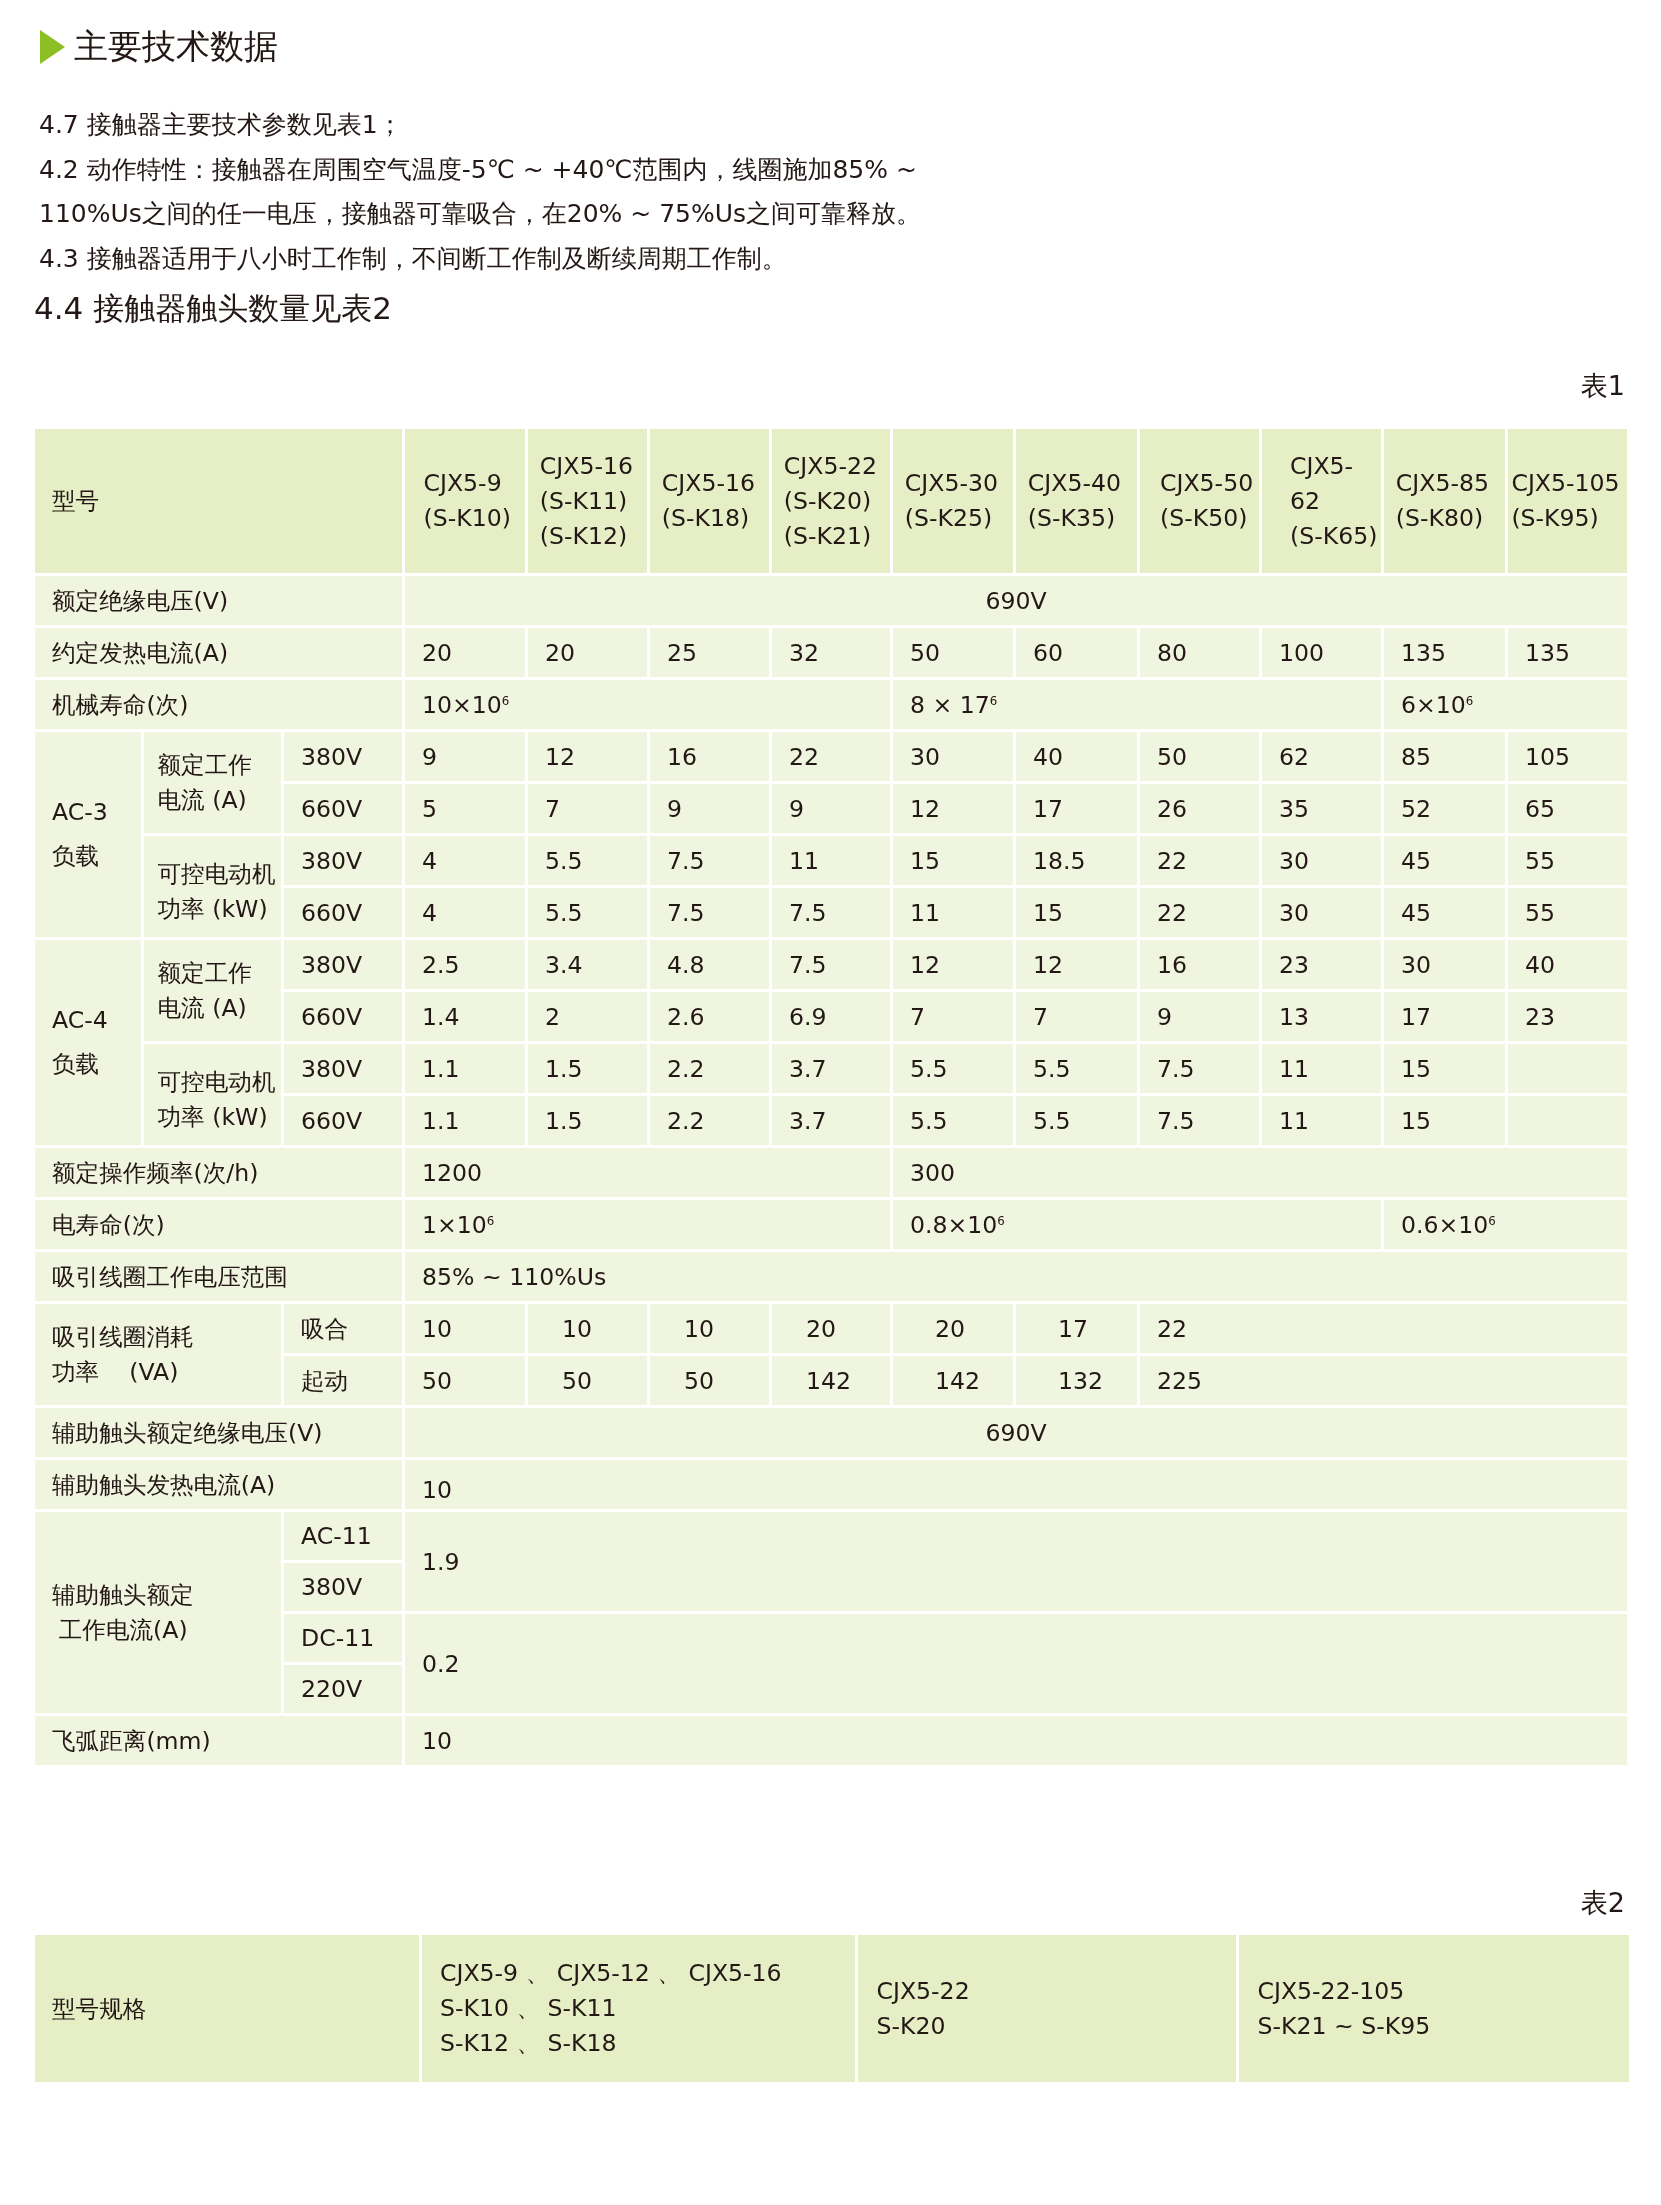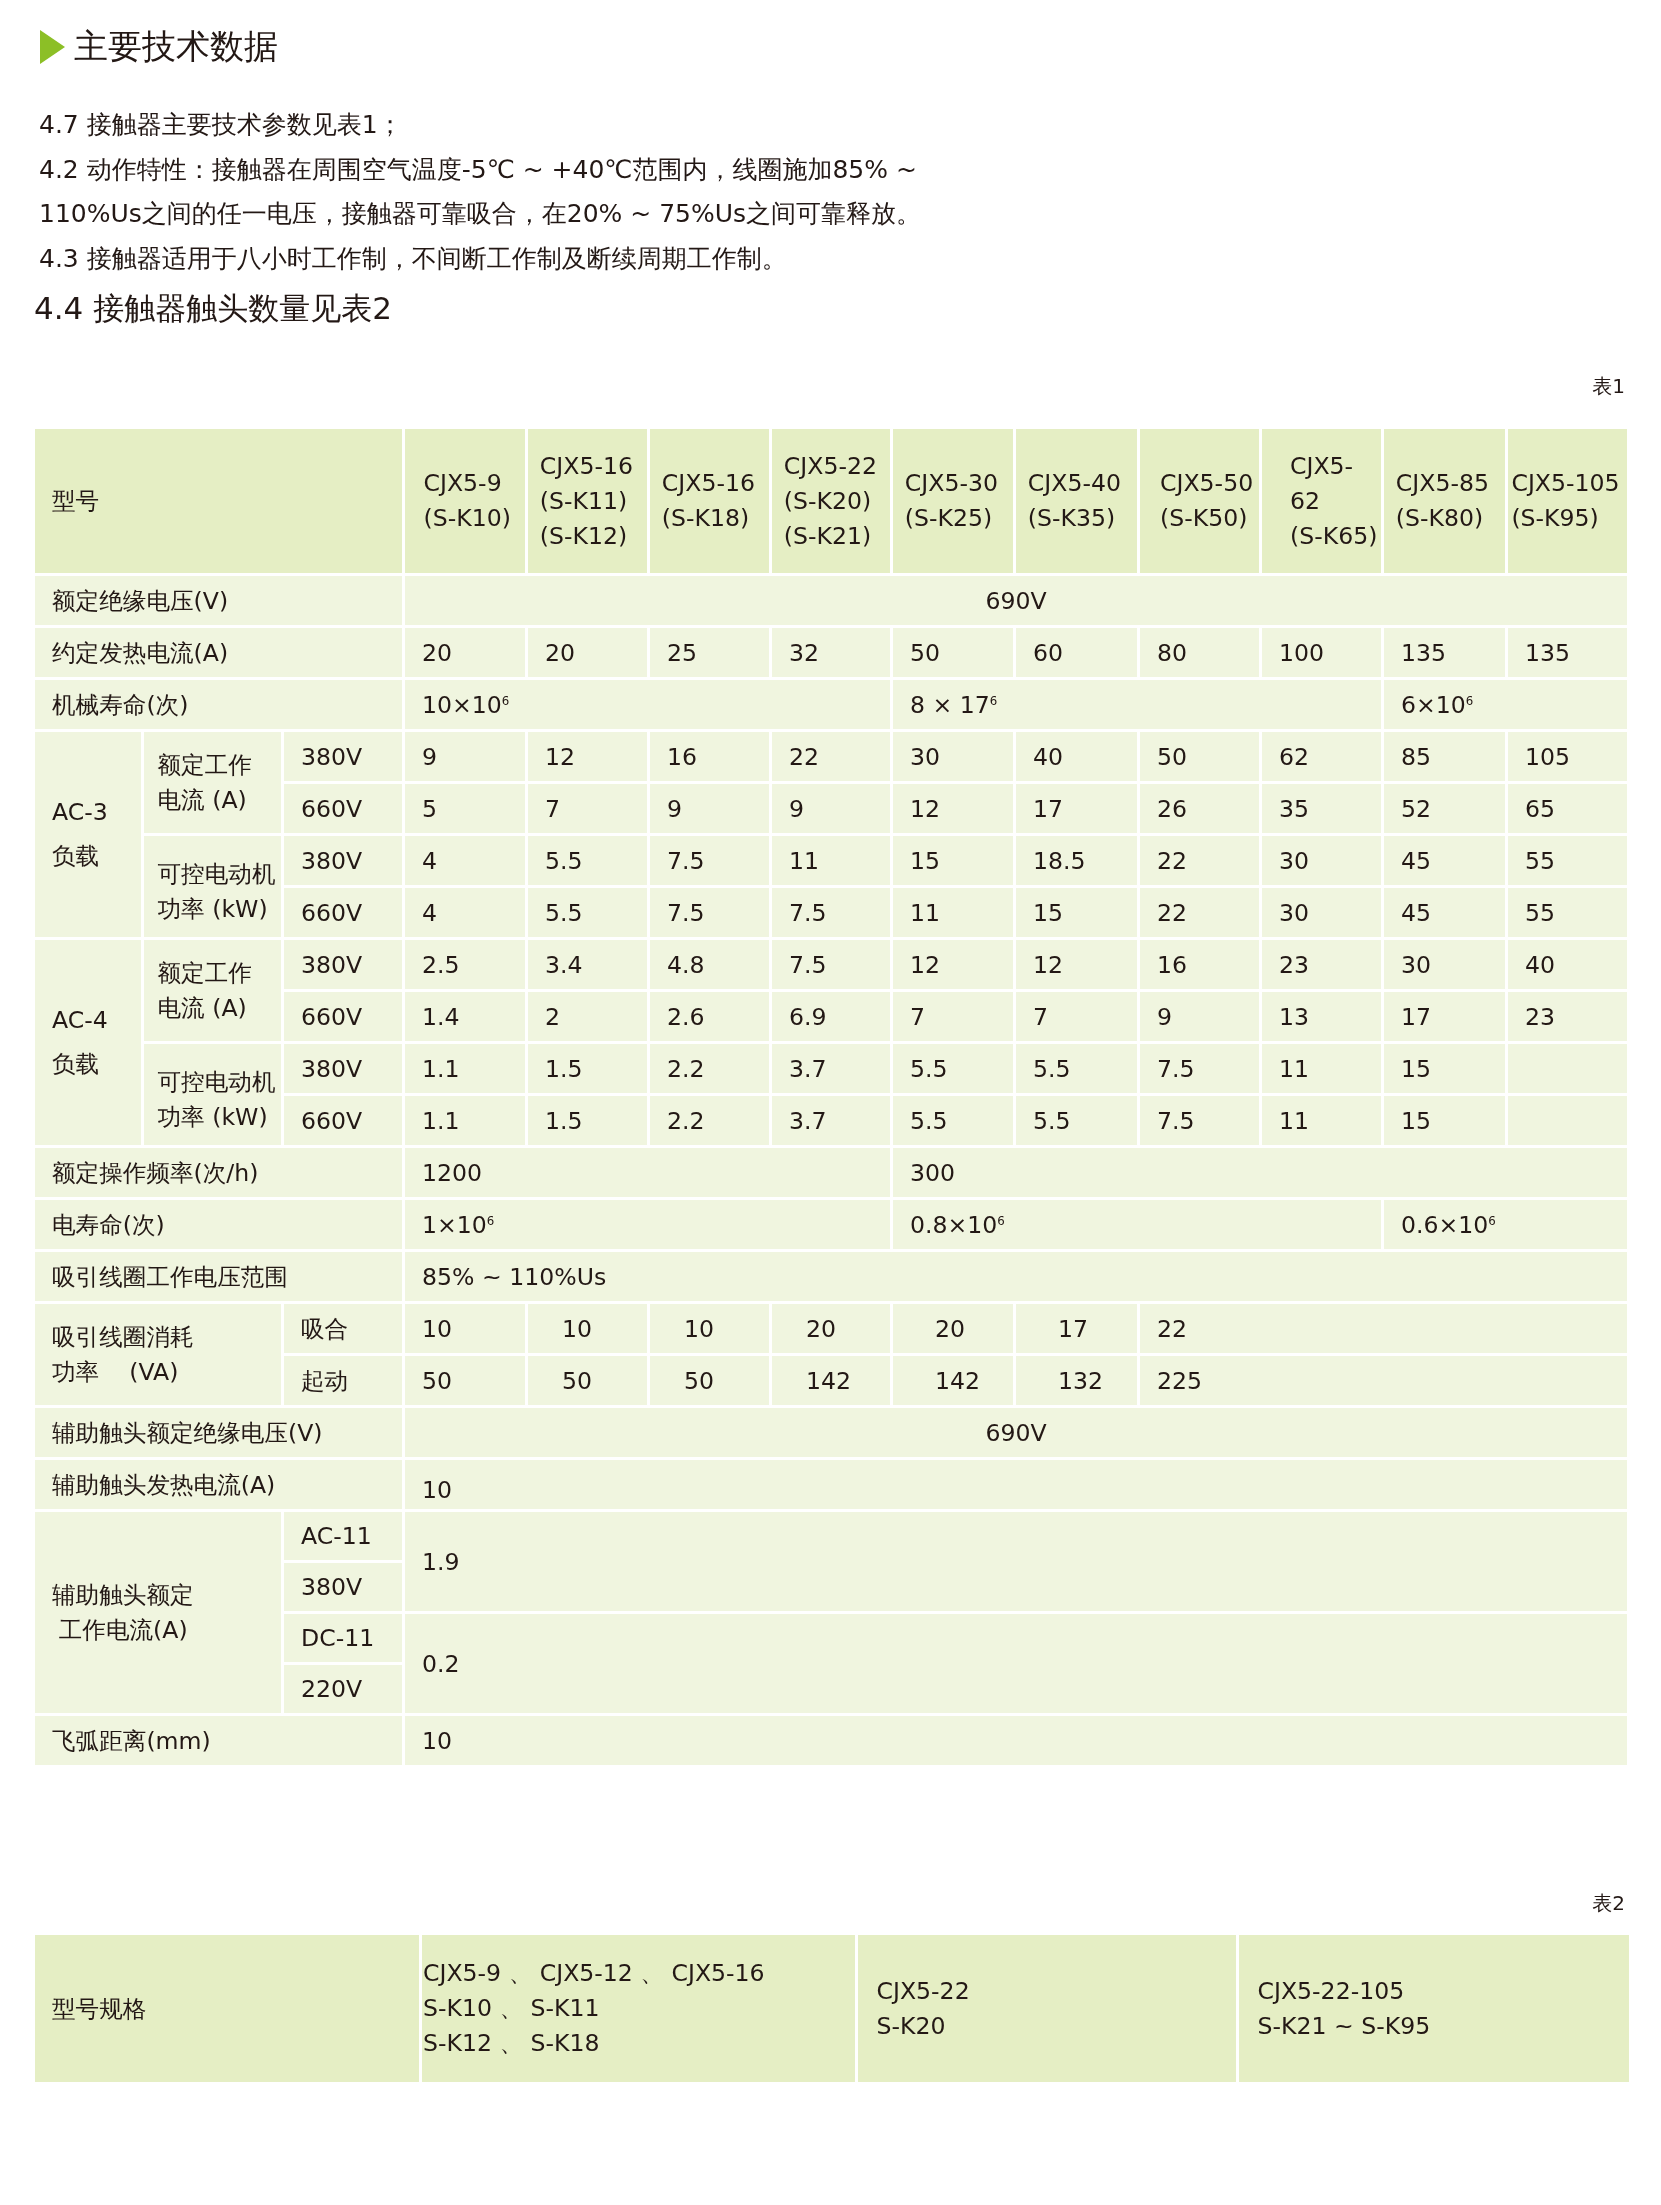--- a/index.html
+++ b/index.html
@@ -3,21 +3,21 @@
 <meta charset="utf-8">
 <style>
   html,body{margin:0;padding:0;background:#ffffff;}
   body{width:1662px;height:2205px;position:relative;overflow:hidden;
        font-family:"DejaVu Sans","Liberation Sans",sans-serif;color:#231815;}
   .abs{position:absolute;}
   .title-arrow{left:40px;top:30px;width:0;height:0;border-top:17px solid transparent;border-bottom:17px solid transparent;border-left:25px solid #8cbf26;}
   .title{left:74px;top:23.6px;font-size:34px;line-height:44px;white-space:nowrap;}
   .para{left:39px;font-size:25px;line-height:34px;white-space:nowrap;}
   .h44{left:34px;top:288px;font-size:31px;line-height:40px;white-space:nowrap;}
-  .caption{font-size:20px;line-height:34px;white-space:nowrap;right:37px;}
+  .caption{font-size:27px;line-height:34px;white-space:nowrap;right:37px;}
   table.spec{position:absolute;border-collapse:collapse;table-layout:fixed;}
   table.spec td{border:3.4px solid #ffffff;background:#f0f5df;font-size:23.6px;line-height:34px;
                 padding:0 0 0 17px;vertical-align:middle;white-space:nowrap;color:#231815;}
   table.spec tr.head td{background:#e5eec4;}
   table.spec td.c{text-align:center;padding-left:0;}
   sup{font-size:11.8px;vertical-align:8.4px;line-height:0;}
   .ml{white-space:normal !important;line-height:35px !important;}
 </style>
 </head>
 <body>
@@ -336,21 +336,21 @@
 <table class="spec" style="left:32px;top:1932px;width:1596px;">
   <colgroup>
     <col style="width:387px">
       <col style="width:436px">
       <col style="width:381px">
       <col style="width:393px">
   </colgroup>
   <tbody>
       <tr class="head" style="height:150px">
     <td>型号规格</td>
-    <td class="ml" style="padding-left:1px">
+    <td class="ml" style="padding-left:18px">
           <div>CJX5-9 、 CJX5-12 、 CJX5-16</div>
           <div>S-K10 、 S-K11</div>
           <div>S-K12 、 S-K18</div>
         </td>
     <td class="ml" style="padding-left:18.5px">
           <div>CJX5-22</div>
           <div>S-K20</div>
         </td>
     <td class="ml" style="padding-left:18.5px">
           <div>CJX5-22-105</div>

